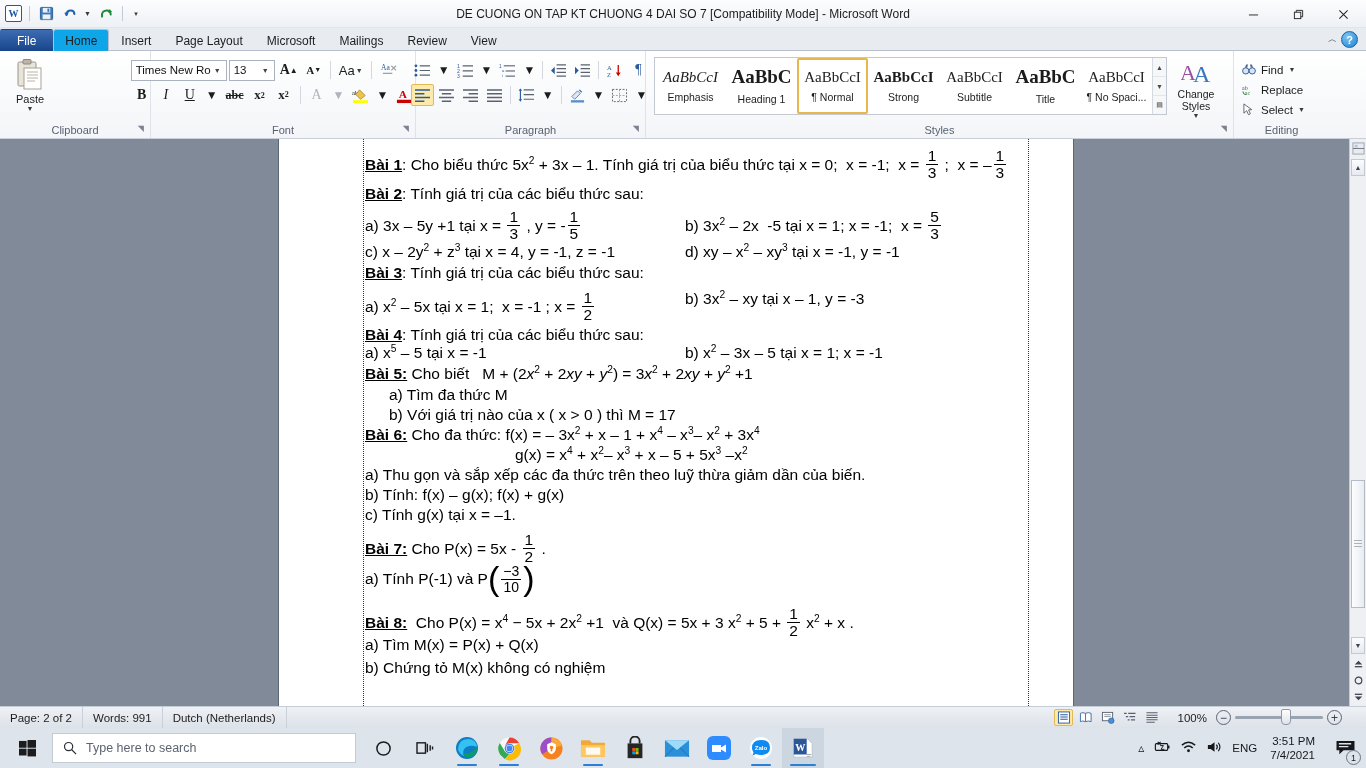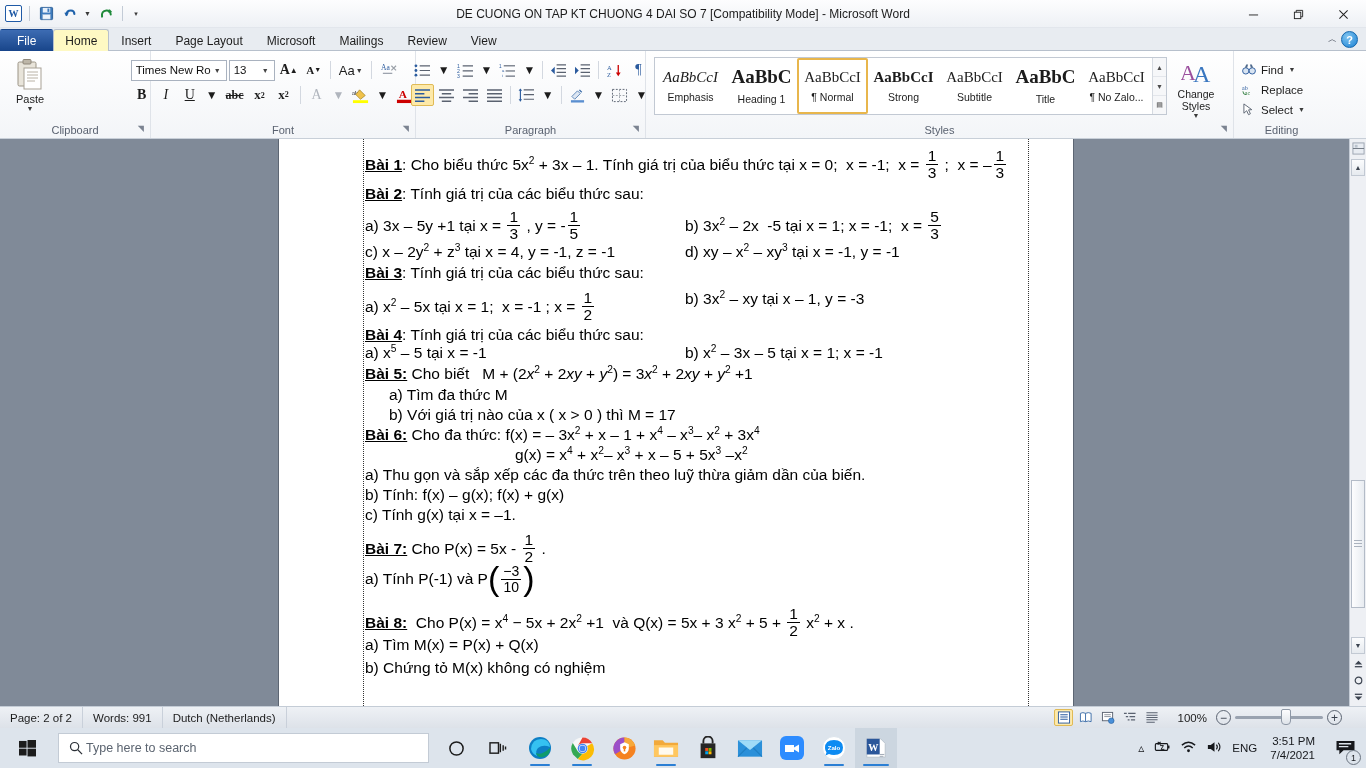--- a/index.html
+++ b/index.html
@@ -43,21 +43,21 @@
   }
   .tab {
     height:22px;padding:0 11px;display:flex;align-items:center;font-size:12px;color:#1d1d1d;
     border:1px solid transparent;border-bottom:none;position:relative;top:1px;cursor:default;
   }
   .tab.file {
     background:#2b579a;color:#fff;border-radius:2px 2px 0 0;padding:0 16px;
     background:linear-gradient(#3d6cb3,#18458a);
   }
   .tab.active {
-    background:#fef9c3;border-color:#b7c0cc;border-radius:3px 3px 0 0;
+    background:#0ea5e9;border-color:#b7c0cc;border-radius:3px 3px 0 0;
   }
   .tabs-right { margin-left:auto; display:flex; align-items:center; gap:4px; padding-right:8px; padding-bottom:2px; }
   .helpbtn { width:17px;height:17px;border-radius:50%;background:radial-gradient(circle at 35% 30%,#7fc4f0,#1c82d4);
              color:#fff;font-size:11px;font-weight:bold;display:flex;align-items:center;justify-content:center;
              border:1px solid #1466ac; }
 
   
   .ribbon {
     height:88px;background:#fdfdfe;display:flex;align-items:stretch;
     border-bottom:1px solid #c8cfd8; position:relative;
@@ -177,22 +177,22 @@
   .zs-track { width:88px;height:3px;background:#9aa3b0;border-radius:2px;position:relative; }
   .zs-thumb { position:absolute;left:46px;top:-7px;width:10px;height:16px;background:linear-gradient(#fdfdfe,#dfe4ea);
               border:1px solid #8e98a6;border-radius:2px 2px 4px 4px; }
   .zcircle { width:15px;height:15px;border-radius:50%;border:1.5px solid #5b6472;display:flex;align-items:center;
              justify-content:center;font-size:12px;color:#39414d;line-height:1; }
 
   
   .taskbar { height:40px;background:#dde4ec;display:flex;align-items:center;padding:0 0 0 4px;position:relative; }
   .startbtn { width:46px;height:40px;display:flex;align-items:center;justify-content:center; }
   .searchbox {
-    width:371px;height:30px;background:#fff;border:1px solid #c3cbd5;display:flex;align-items:center;gap:3px;
-    padding:0 10px;margin-left:8px;
+    width:304px;height:30px;background:#fff;border:1px solid #c3cbd5;display:flex;align-items:center;gap:9px;
+    padding:0 10px;margin-left:2px;
   }
   .searchph { font-size:12.5px;color:#5b6470; }
   .tb-icons { display:flex;align-items:center;gap:0px;margin-left:6px; }
   .tb-ic { width:42px;height:40px;display:flex;align-items:center;justify-content:center;position:relative; }
   .tb-ic.open::after {
     content:"";position:absolute;bottom:2px;left:11px;width:20px;height:2.5px;background:#2b7fd4;border-radius:2px;
   }
   .tb-ic.active { background:#ccd6e0; }
   .tb-ic.active::after {
     content:"";position:absolute;bottom:2px;left:8px;width:26px;height:2.5px;background:#2b7fd4;border-radius:2px;
@@ -488,21 +488,21 @@
           <div class="stylecell">
             <div class="sp">AaBbCcI</div>
             <div class="sn">Subtitle</div>
           </div>
           <div class="stylecell">
             <div class="sp" style="font-weight:bold;font-size:19px">AaBbC</div>
             <div class="sn">Title</div>
           </div>
           <div class="stylecell">
             <div class="sp">AaBbCcI</div>
-            <div class="sn">¶ No Zalo...</div>
+            <div class="sn">¶ No Spaci...</div>
           </div>
           <div class="gallery-scroll">
             <div class="gs">▲</div>
             <div class="gs">▼</div>
             <div class="gs" style="border-bottom:none">▤</div>
           </div>
         </div>
         <div class="changestyles">
           <svg width="30" height="26" viewBox="0 0 30 26">
             <text x="-1" y="20" font-size="22" font-family="serif" fill="#9b4f9e">A</text>

